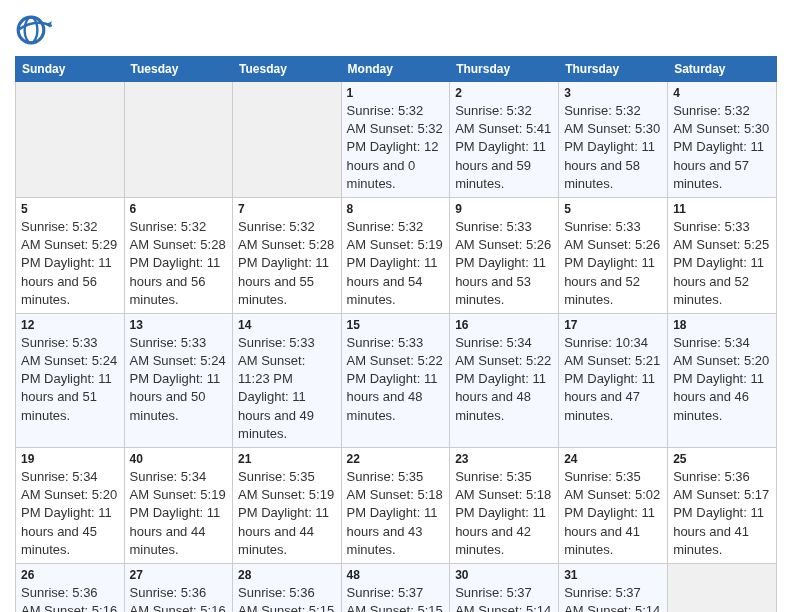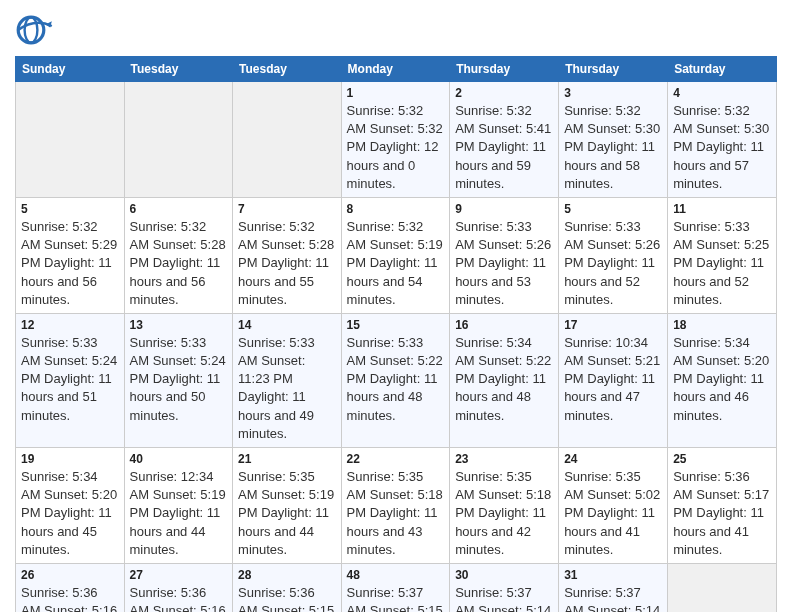--- a/index.html
+++ b/index.html
@@ -264,21 +264,21 @@
         <tr>
           <td>
             <span class="day-num">19</span>
             <div class="day-info">Sunrise: 5:34 AM
 Sunset: 5:20 PM
 Daylight: 11 hours
 and 45 minutes.</div>
           </td>
           <td>
             <span class="day-num">40</span>
-            <div class="day-info">Sunrise: 12:34 AM
+            <div class="day-info">Sunrise: 5:34 AM
 Sunset: 5:19 PM
 Daylight: 11 hours
 and 44 minutes.</div>
           </td>
           <td>
             <span class="day-num">21</span>
             <div class="day-info">Sunrise: 5:35 AM
 Sunset: 5:19 PM
 Daylight: 11 hours
 and 44 minutes.</div>

